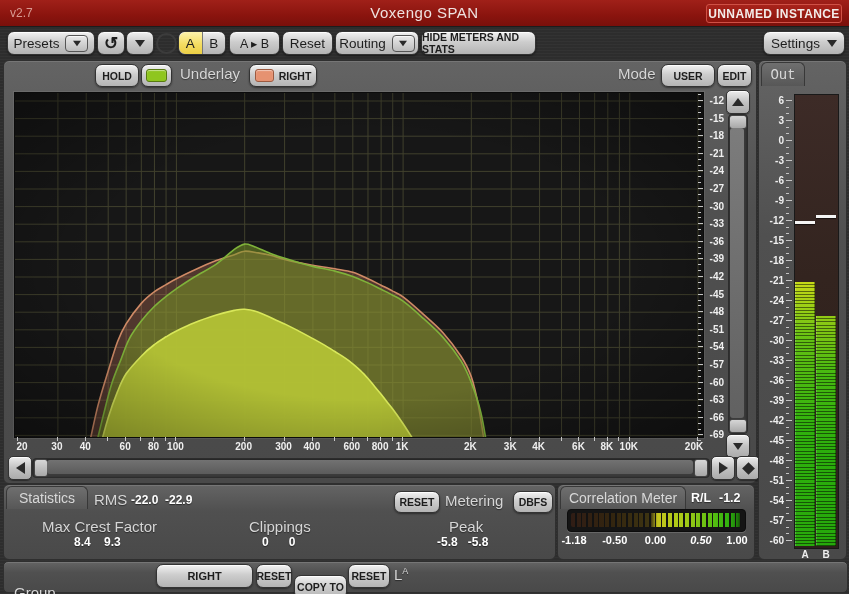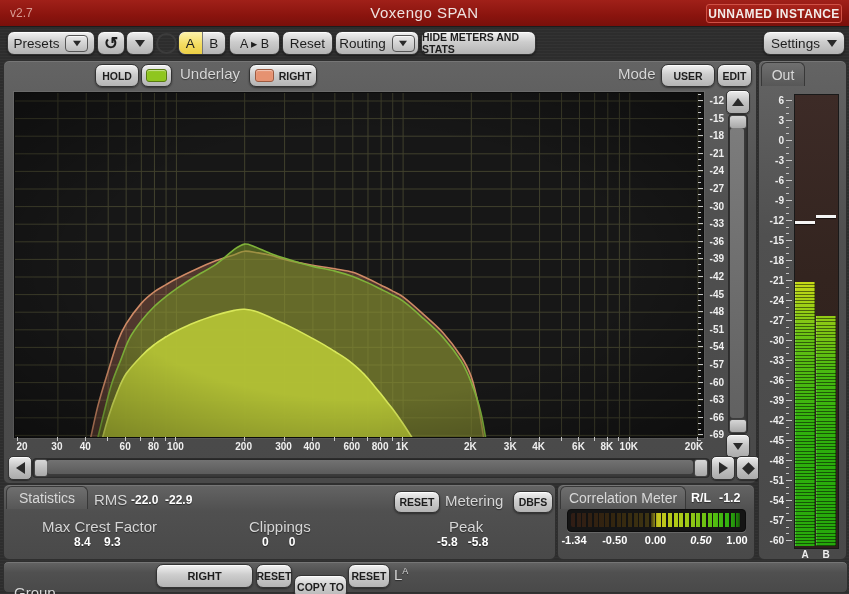--- a/index.html
+++ b/index.html
@@ -347,21 +347,21 @@
   <div class="thumb-body" style="left:47px;top:460px;width:646px;height:14px;background:linear-gradient(180deg,#727272,#5b5b5b);"></div>
   <div class="thumb-cap" style="left:694px;top:459px;width:12px;height:16px;"></div>
   <div class="sbtn" style="left:711px;top:456px;">
       <span class="tri-right"></span>
     </div>
   <div class="sbtn" style="left:736px;top:456px;">
       <span class="diamond"></span>
     </div>
 
   <div class="panel" style="left:758px;top:60px;width:87px;height:498px;"></div>
-  <div class="tab" style="left:761px;top:62px;width:42px;height:23px;">Out</div>
+  <div class="tab" style="left:761px;top:62px;width:42px;height:23px;font-family:Liberation Mono, monospace;">Out</div>
   <div id="out-meter" style="position:absolute;left:758px;top:88px;width:87px;height:470px;">
       <div class="meter-bg"></div>
       <div class="otick" style="left: 28px; width: 6px; top: 12px;"></div>
       <span class="olabel" style="top: 7px;">6</span>
       <div class="otick" style="left: 28px; width: 3px; top: 18.7px;"></div>
       <div class="otick" style="left: 28px; width: 3px; top: 25.3px;"></div>
       <div class="otick" style="left: 28px; width: 6px; top: 32px;"></div>
       <span class="olabel" style="top: 27px;">3</span>
       <div class="otick" style="left: 28px; width: 3px; top: 38.7px;"></div>
       <div class="otick" style="left: 28px; width: 3px; top: 45.3px;"></div>
@@ -474,21 +474,21 @@
   <span class="val" style="left:437px;top:535px;">-5.8   -5.8</span>
 
   <div class="panel" style="left:557px;top:484px;width:196px;height:74px;"></div>
   <div class="tab" style="left:560px;top:486px;width:124px;height:22px;">Correlation Meter</div>
   <span class="val" style="left:691px;top:491px;font-size:12.5px;">R/L</span>
   <span class="val" style="left:719px;top:491px;font-size:12.5px;">-1.2</span>
   <div class="corr-bar">
       <div class="corr-inner"></div>
     </div>
   <div id="corr-scale">
-      <span class="corr-scale-label" style="left: 574px;">-1.34</span>
+      <span class="corr-scale-label" style="left: 574px;">-1.18</span>
       <span class="corr-scale-label" style="left: 614.75px;">-0.50</span>
       <span class="corr-scale-label" style="left: 655.5px;">0.00</span>
       <span class="corr-scale-label" style="left: 701px; font-style: italic;">0.50</span>
       <span class="corr-scale-label" style="left: 737px;">1.00</span>
     </div>
 
   <div class="panel" style="left:3px;top:561px;width:843px;height:30px;border-radius:5px;"></div>
   <span class="plabel" style="left:14px;top:584px;">Group</span>
   <div class="btn cond" style="left:156px;top:564px;width:95px;height:22px;font-size:11px;">RIGHT</div>
   <div class="btn cond" style="left:256px;top:564px;width:34px;height:22px;">RESET</div>

